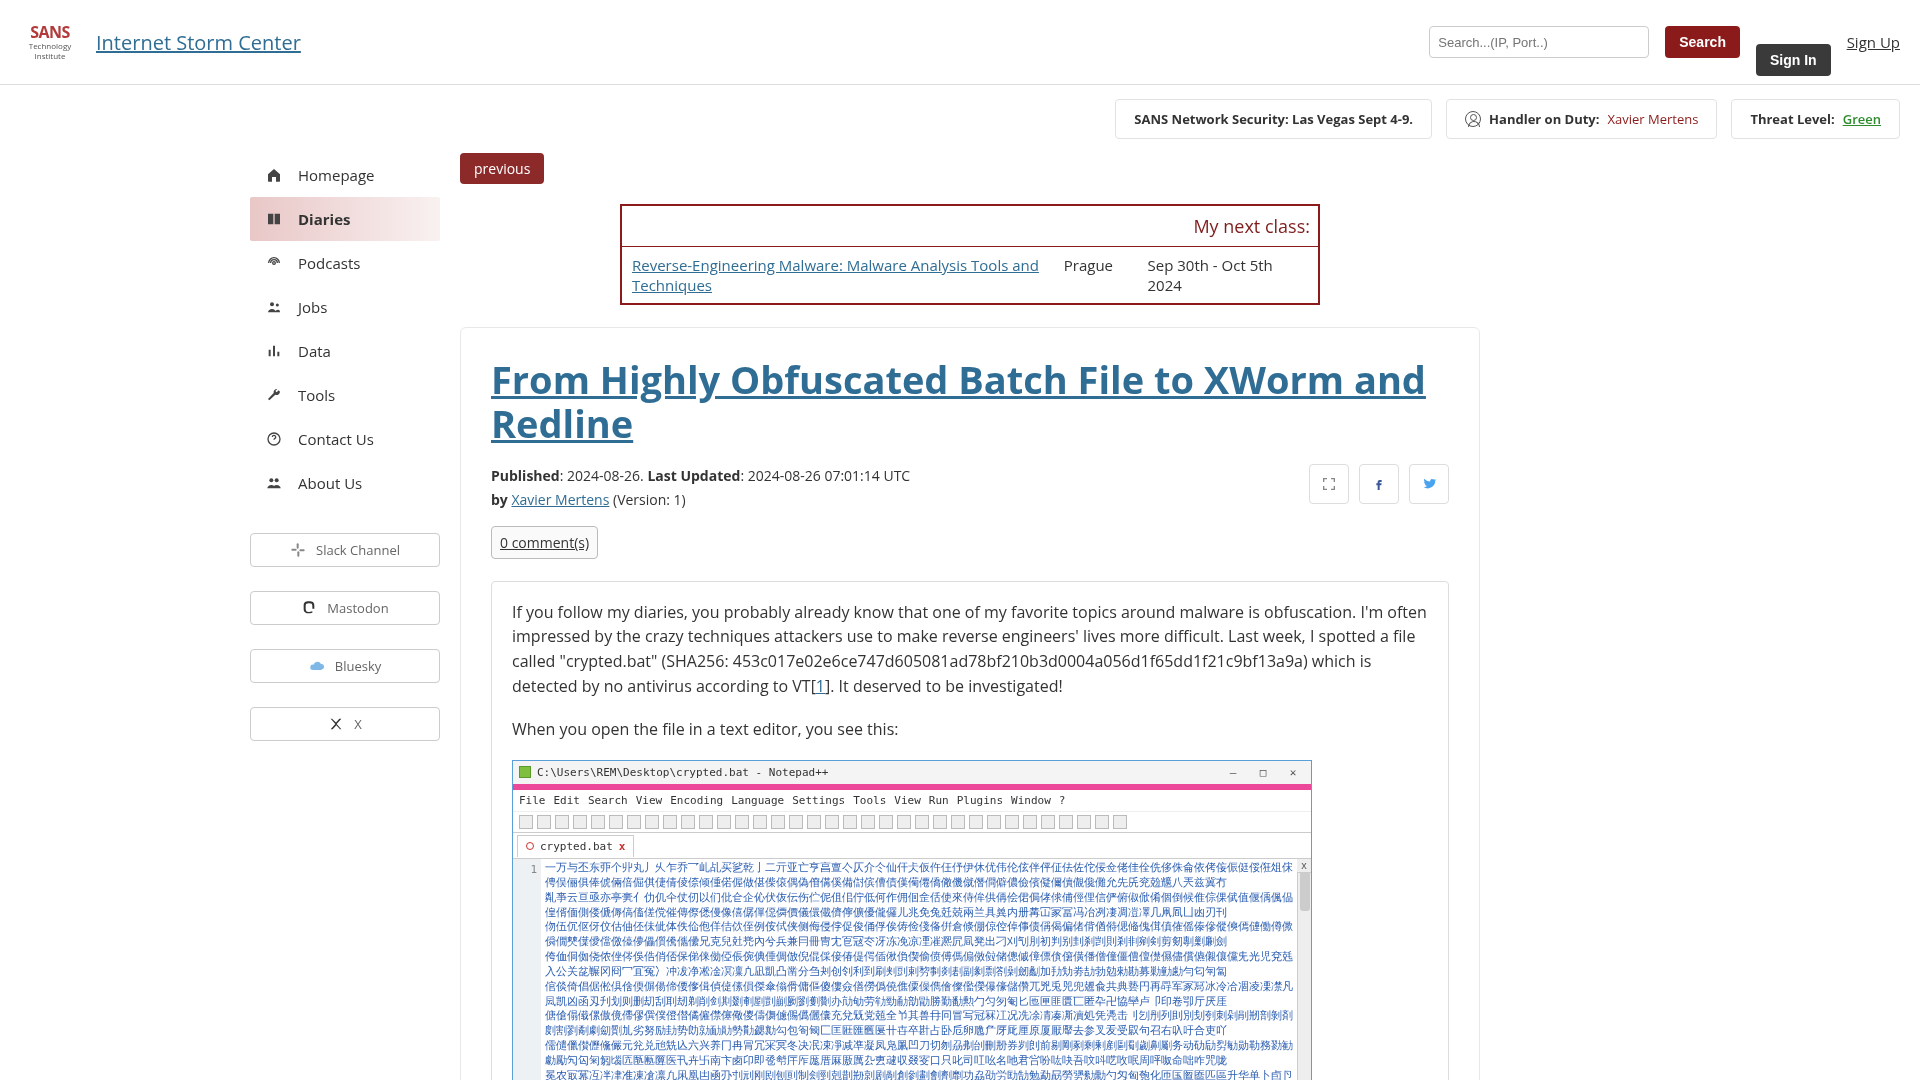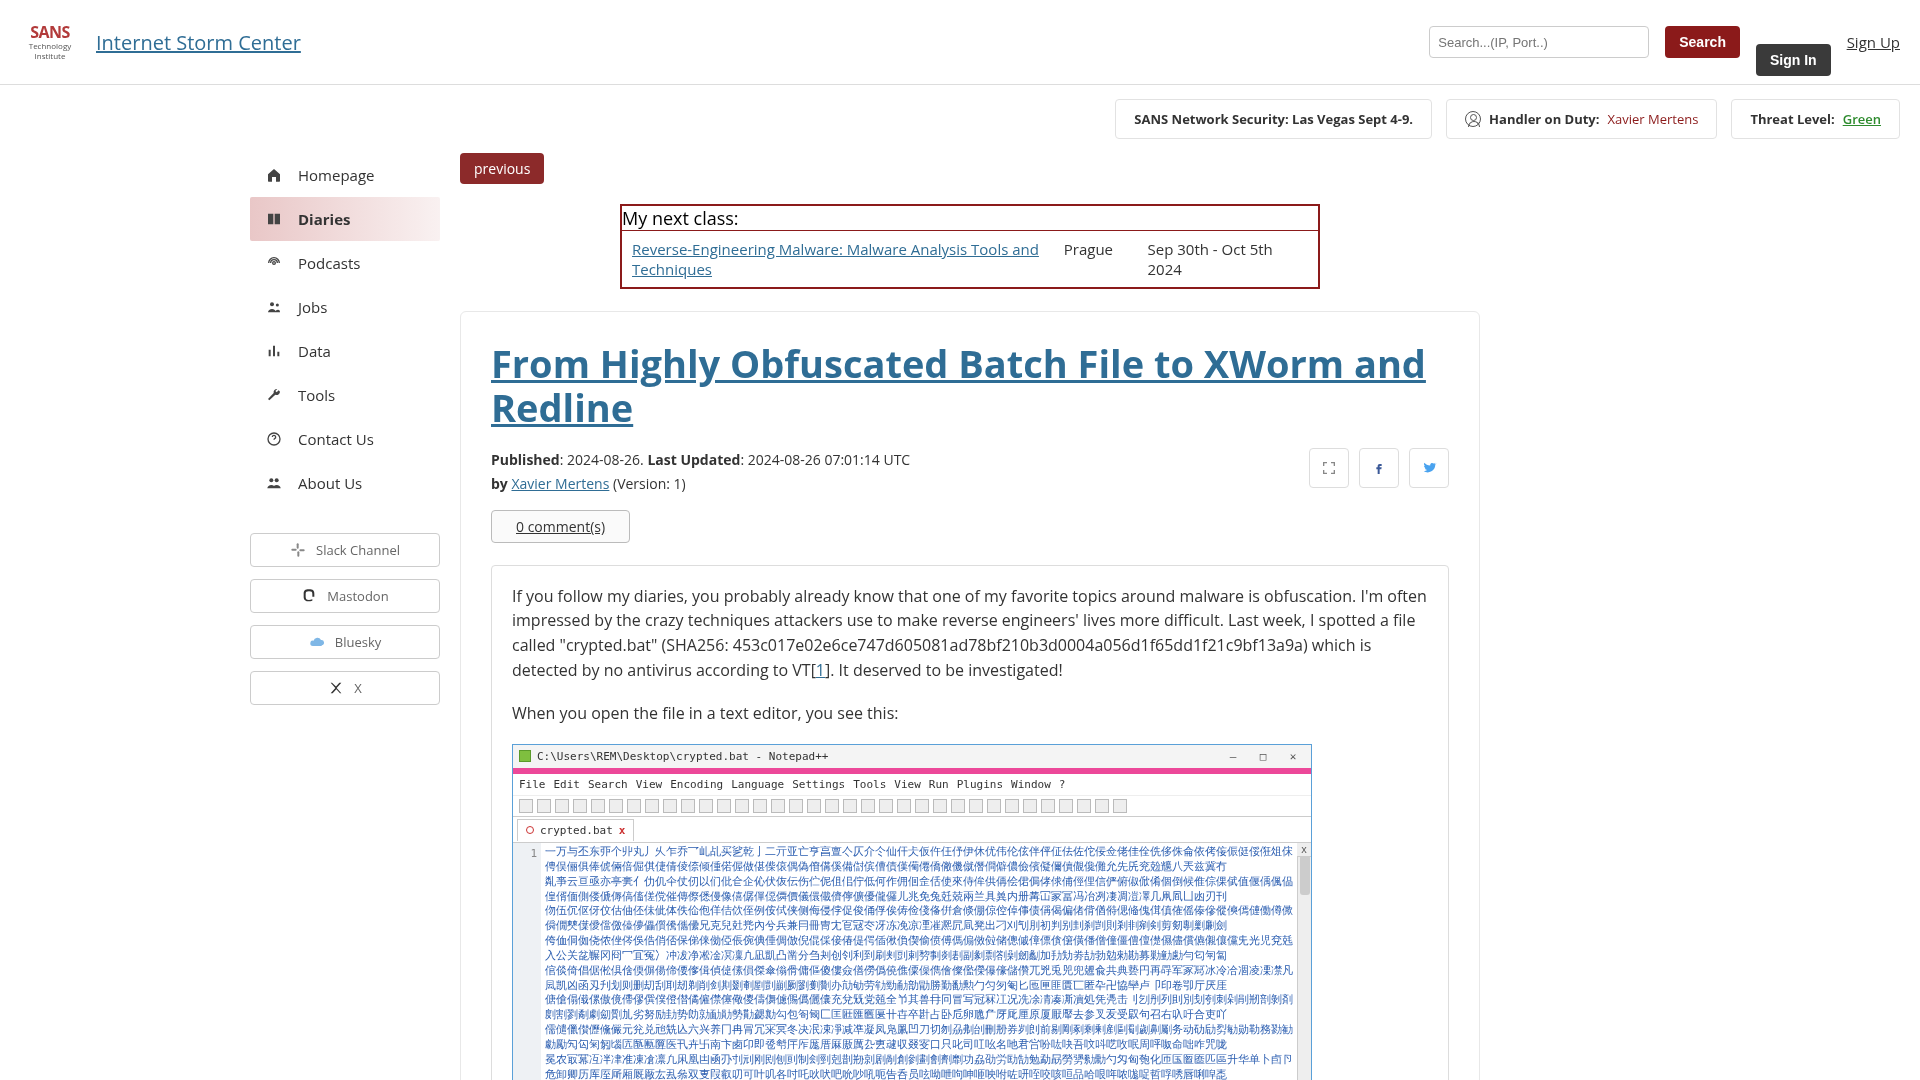--- a/index.html
+++ b/index.html
@@ -70,58 +70,58 @@
     display:flex; align-items:center; gap:16px;
     padding:12px 16px; font-size:15px; color:#333;
     cursor:pointer; border-radius:2px;
   }
   .nav-item.active {
     background:linear-gradient(90deg,#e9c7c7 0%, #f9f1f1 100%);
     font-weight:700;
   }
   .nav-icon{width:16px;height:16px;color:#444;flex-shrink:0;}
 
-  .social-col { margin-top:28px; display:flex; flex-direction:column; gap:12px; }
+  .social-col { margin-top:28px; display:flex; flex-direction:column; gap:24px; }
   .social-btn {
     display:flex; align-items:center; justify-content:center; gap:10px;
     border:1px solid #ccc; border-radius:4px; height:34px;
     font-size:13px; color:#666; cursor:pointer; background:#fff;
   }
   .social-btn .si{width:16px;height:16px;}
 
   
   .main { flex:1; max-width:1060px; margin-left:20px; padding-right:40px; }
   .prev-pill {
     display:inline-block;background:#8c2a2a;color:#fff;
     padding:6px 14px;border-radius:4px;font-size:14px;cursor:pointer;
   }
   .class-table{
     margin:20px auto 0; border:2px solid #8b1a1a; width:700px;
     border-collapse:collapse;
   }
   .class-table thead td{
-    text-align:left;color:#000000;font-size:18px;
+    text-align:right;color:#7f1d1d;font-size:18px;padding:8px;
     border-bottom:1px solid #8b1a1a;
   }
   .class-table tbody td{padding:8px 10px;font-size:15px;vertical-align:top;}
   .class-table a{color:#2f6d95;}
 
   .article {
     background:#fff; border:1px solid #e8e8e8; border-radius:6px;
     margin-top:22px; padding:30px 30px 30px 30px;
   }
   .article h1 a{ color:#2f6d95; font-size:38px; font-weight:700; line-height:1.15;}
   .meta-row{margin-top:18px;font-size:14px;display:flex;justify-content:space-between;align-items:flex-start;}
   .meta-left{line-height:1.7;}
   .meta-left .author-link{color:#2f6d95;}
   .share-row{display:flex;gap:10px;}
   .share-btn{width:40px;height:40px;border:1px solid #ddd;border-radius:4px;display:flex;align-items:center;justify-content:center;cursor:pointer;background:#fff;}
   .comments-btn{
     display:inline-block;margin-top:14px;border:1px solid #bbb;border-radius:4px;
-    padding:6px 24px;font-size:14px;text-decoration:underline;cursor:pointer;background:#fafafa;text-align:right;
+    padding:6px 8px;font-size:14px;text-decoration:underline;cursor:pointer;background:#fafafa;text-align:right;
   }
   .body-box{
     border:1px solid #ddd;border-radius:4px;padding:18px 20px;margin-top:22px;
     font-size:16px;line-height:1.55;
   }
   .body-box p{margin-bottom:18px;}
   .body-box a{color:#2f6d95;}
 
   .shot{
     border:1px solid #5aa0d8;width:800px;margin-top:6px;background:#fff;

